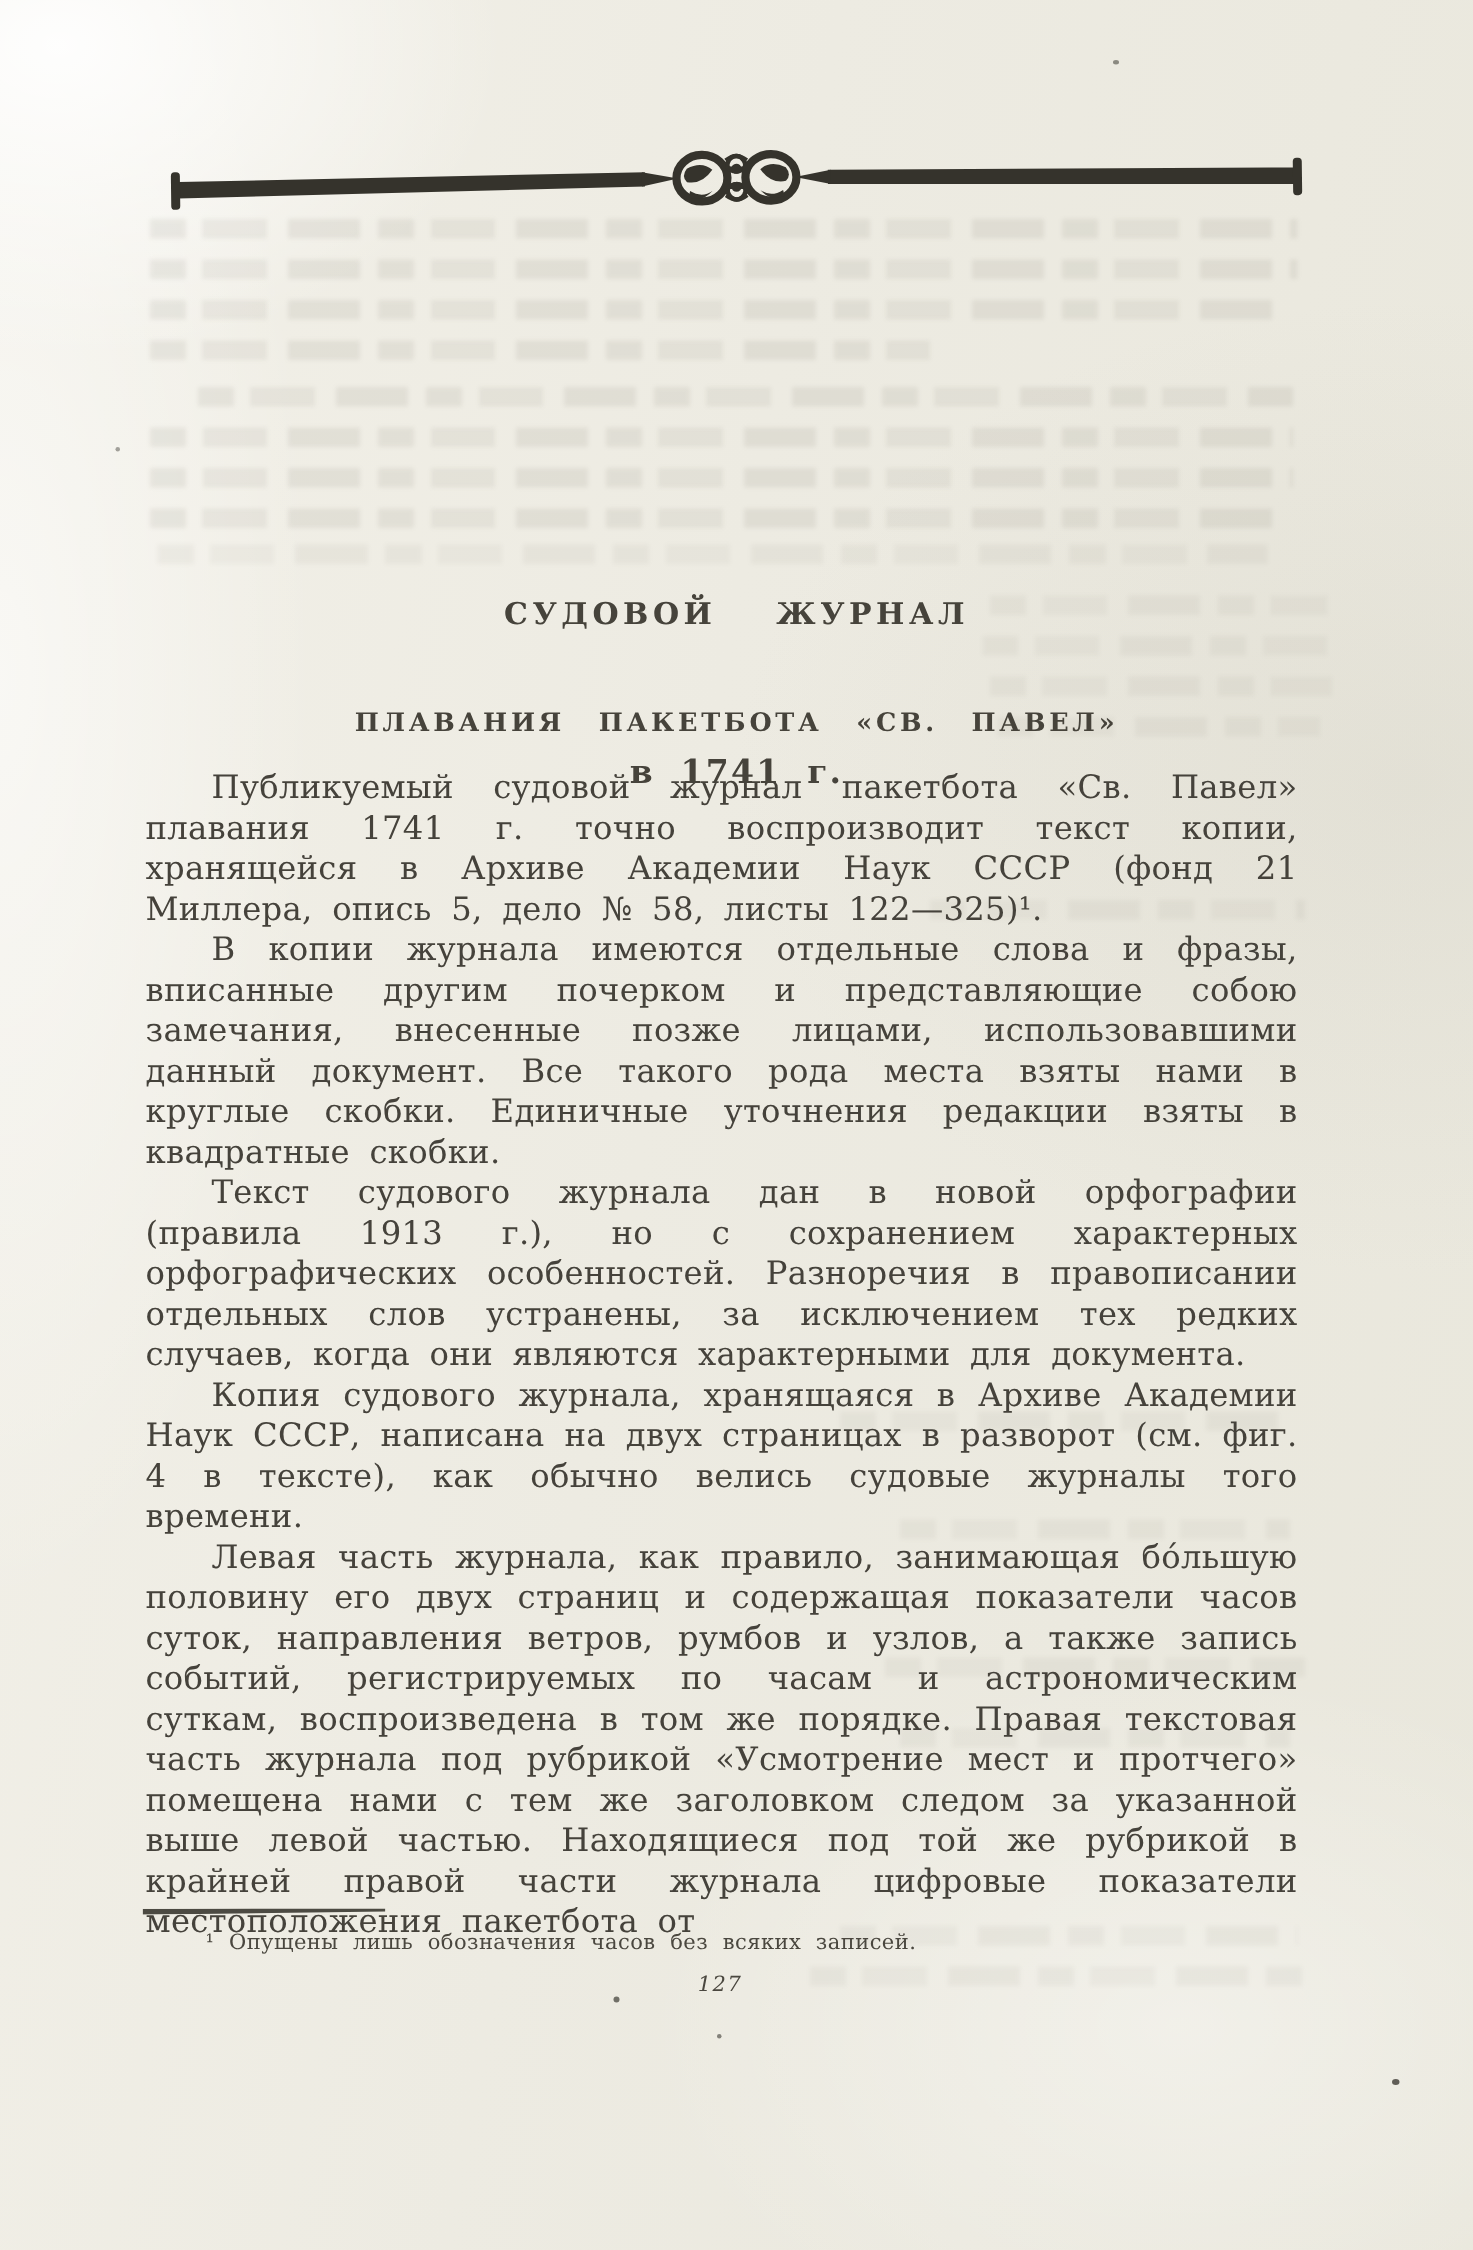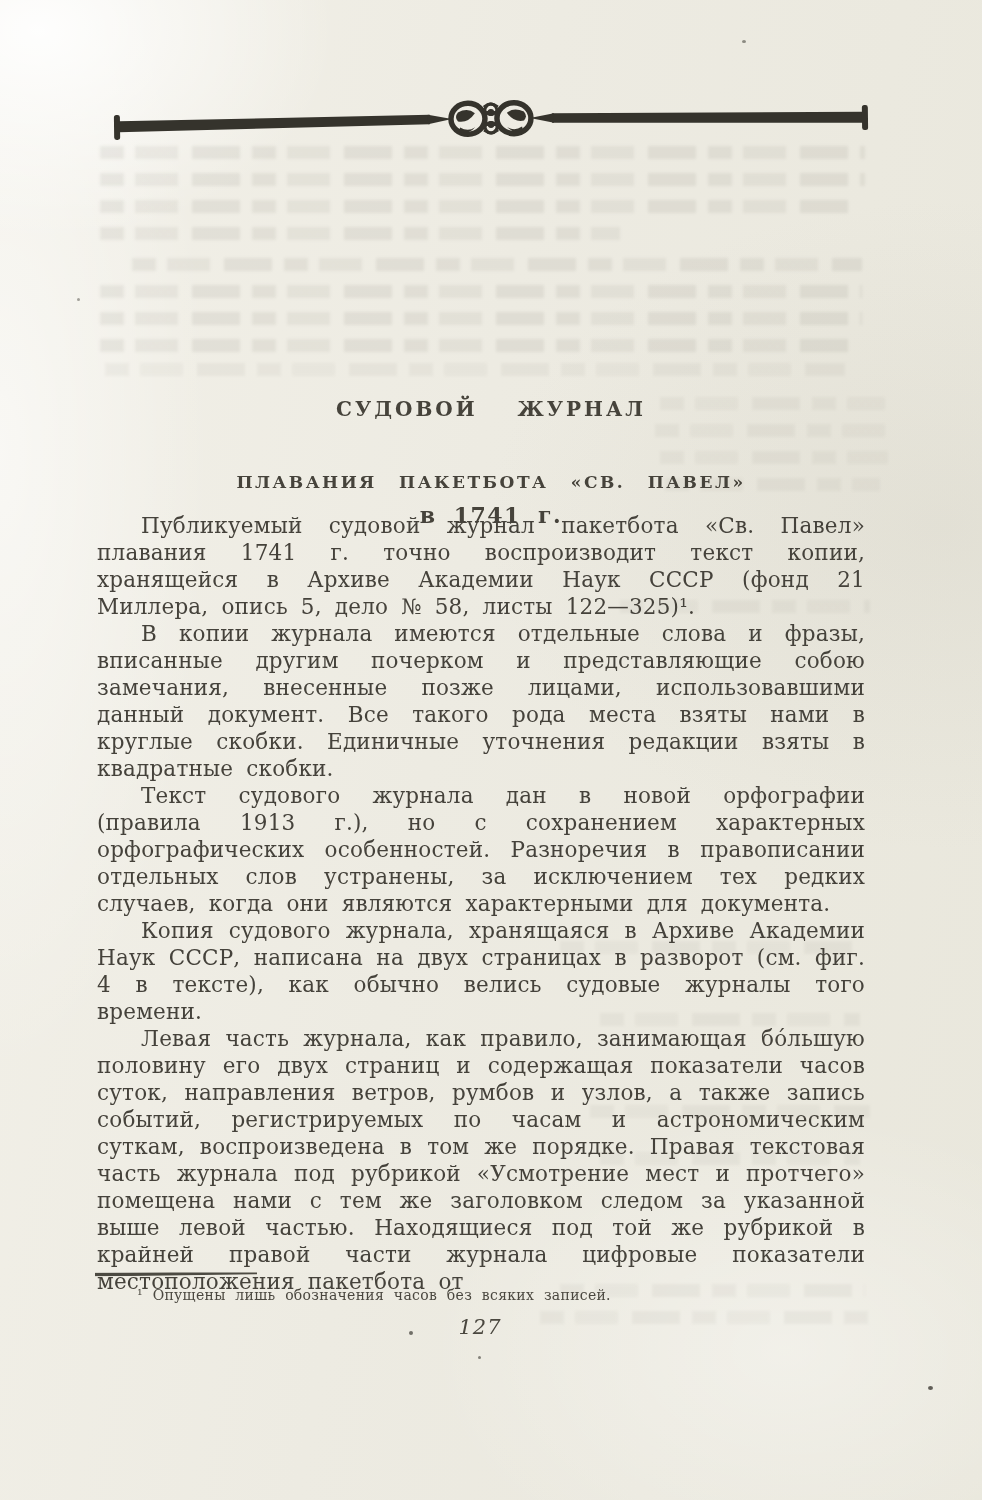--- a/index.html
+++ b/index.html
@@ -64,21 +64,21 @@
     position:absolute;left:97px;top:1283px;width:768px;
     font-size:14px;line-height:25px;
     letter-spacing:0.3px;word-spacing:5px;
     text-indent:40px;
     color:#4a473f;
   }
   
   .page-number{
     position:absolute;left:420px;top:1315px;width:120px;
     text-align:center;
-    font-size:21px;font-style:italic;
+    font-size:14px;font-style:italic;
     letter-spacing:1px;
     color:#4a473f;
   }
   
   .speck{position:absolute;background:#3c3a33;border-radius:50%;}
   .speck.s1{left:409px;top:1331px;width:4px;height:4px;opacity:.7;}
   .speck.s2{left:478px;top:1356px;width:3px;height:3px;opacity:.6;}
   .speck.s3{left:928px;top:1386px;width:5px;height:4px;opacity:.8;}
   .speck.s4{left:742px;top:40px;width:4px;height:3px;opacity:.55;}
   .speck.s5{left:77px;top:298px;width:3px;height:3px;opacity:.45;}

